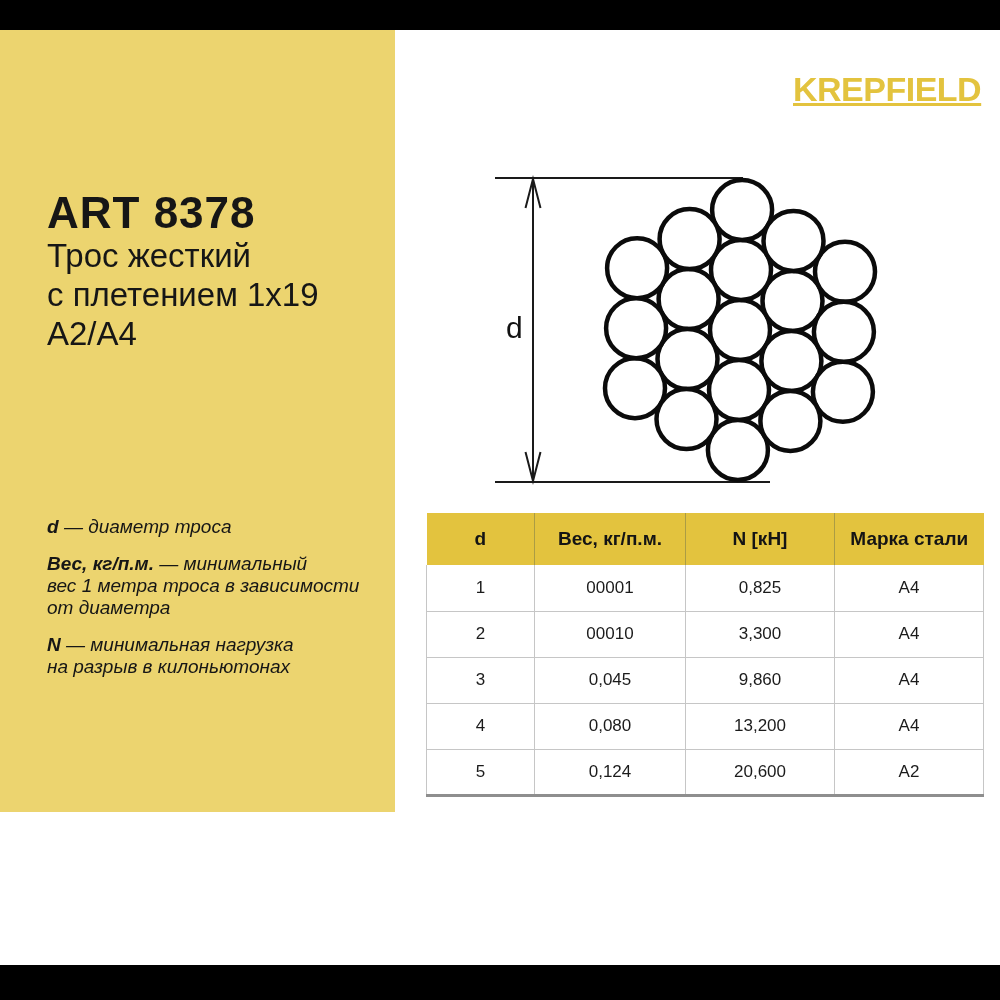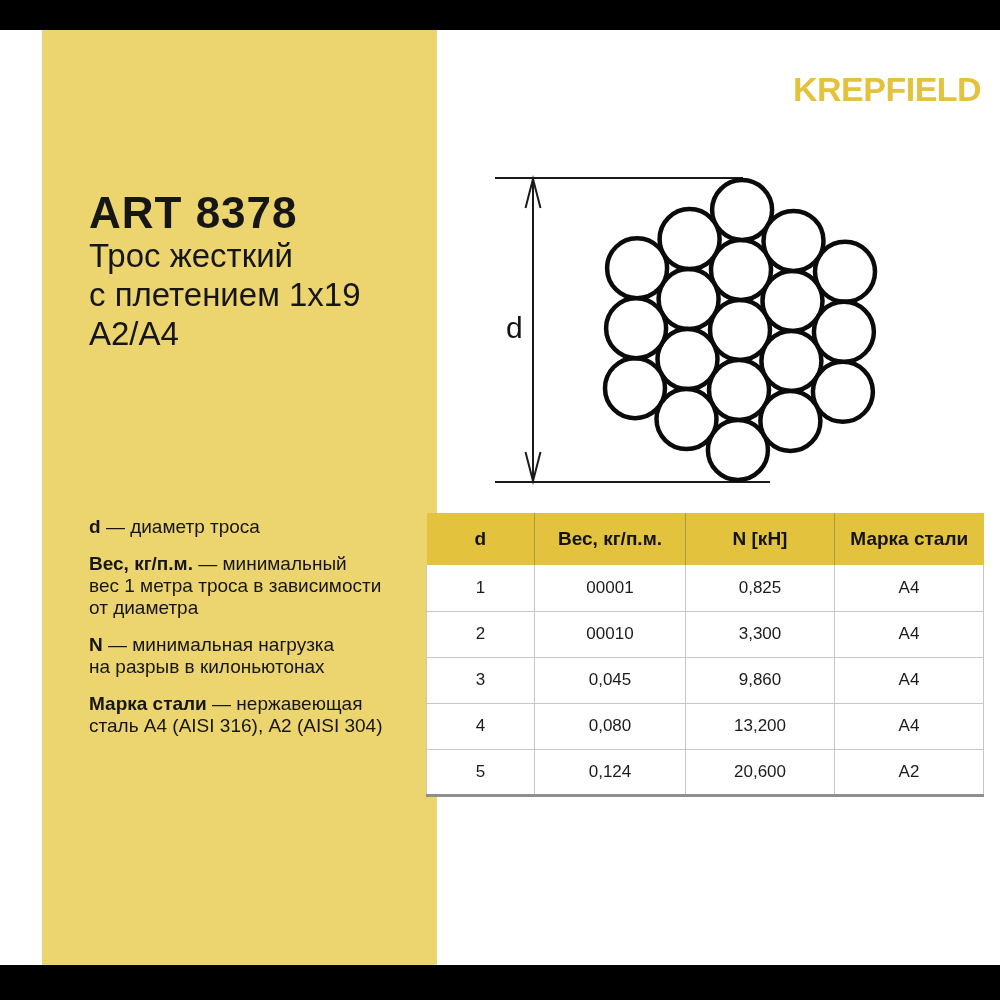--- a/index.html
+++ b/index.html
@@ -23,23 +23,22 @@
 
   .bar-top, .bar-bottom {
     position: absolute; left: 0; width: 1000px; background: var(--bar);
   }
   .bar-top { top: 0; height: 30px; }
   .bar-bottom { top: 965px; height: 35px; }
 
   .info-panel {
     position: absolute;
     left: 0; top: 30px;
-    width: 395px; height: 935px;
+    width: 395px; height: 782px;
     background: var(--panel-bg);
-    margin-left: 42px;
   }
 
   .article-number {
     position: absolute;
     left: 47px; top: 160px;
     font-size: 44px;
     font-weight: 800;
     letter-spacing: 1px;
     line-height: 46px;
     color: var(--text);
@@ -54,34 +53,35 @@
   }
 
   .legend {
     position: absolute;
     left: 47px; top: 486px;
     width: 320px;
     font-size: 19px;
     line-height: 22px;
     color: var(--text);
   }
-  .legend p { margin: 0 0 15px 0; }
+  .legend p { margin: 0 0 15px 0; font-style: italic; }
   .legend b { font-weight: 800; }
 
   .brand-logo {
     position: absolute;
     top: 70px;
     left: 793px;
     width: 180px;
     text-align: right;
     font-size: 34px;
     font-weight: 800;
     letter-spacing: -0.5px;
     color: var(--accent);
     white-space: nowrap;
+    text-decoration: underline;
   }
 
   .diagram-svg {
     position: absolute;
     left: 430px; top: 140px;
   }
   .diagram-svg circle {
     fill: #ffffff;
     stroke: #0b0b0b;
     stroke-width: 4.5;
@@ -142,21 +142,20 @@
     <div class="product-title">
       <div>Трос жесткий</div>
       <div>с плетением 1x19</div>
       <div>А2/А4</div>
     </div>
 
     <div class="legend">
       <p><b>d</b><span> — диаметр троса</span></p>
       <p><b>Вес, кг/п.м.</b><span> — минимальный</span><br><span>вес 1 метра троса в зависимости</span><br><span>от диаметра</span></p>
       <p><b>N</b><span> — минимальная нагрузка</span><br><span>на разрыв в килоньютонах</span></p>
-      <p><b>Марка стали</b><span> — нержавеющая</span><br><span>сталь А4 (AISI 316), А2 (AISI 304)</span></p>
     </div>
   </div>
 
   <div class="brand-logo">KREPFIELD</div>
 
   <svg class="diagram-svg" width="560" height="380" viewBox="0 0 560 380" xmlns="http://www.w3.org/2000/svg">
     <g>
       <line class="dim" x1="65" y1="38" x2="313" y2="38"></line>
       <line class="dim" x1="65" y1="342" x2="340" y2="342"></line>
       <line class="dim" x1="103" y1="39" x2="103" y2="341"></line>

